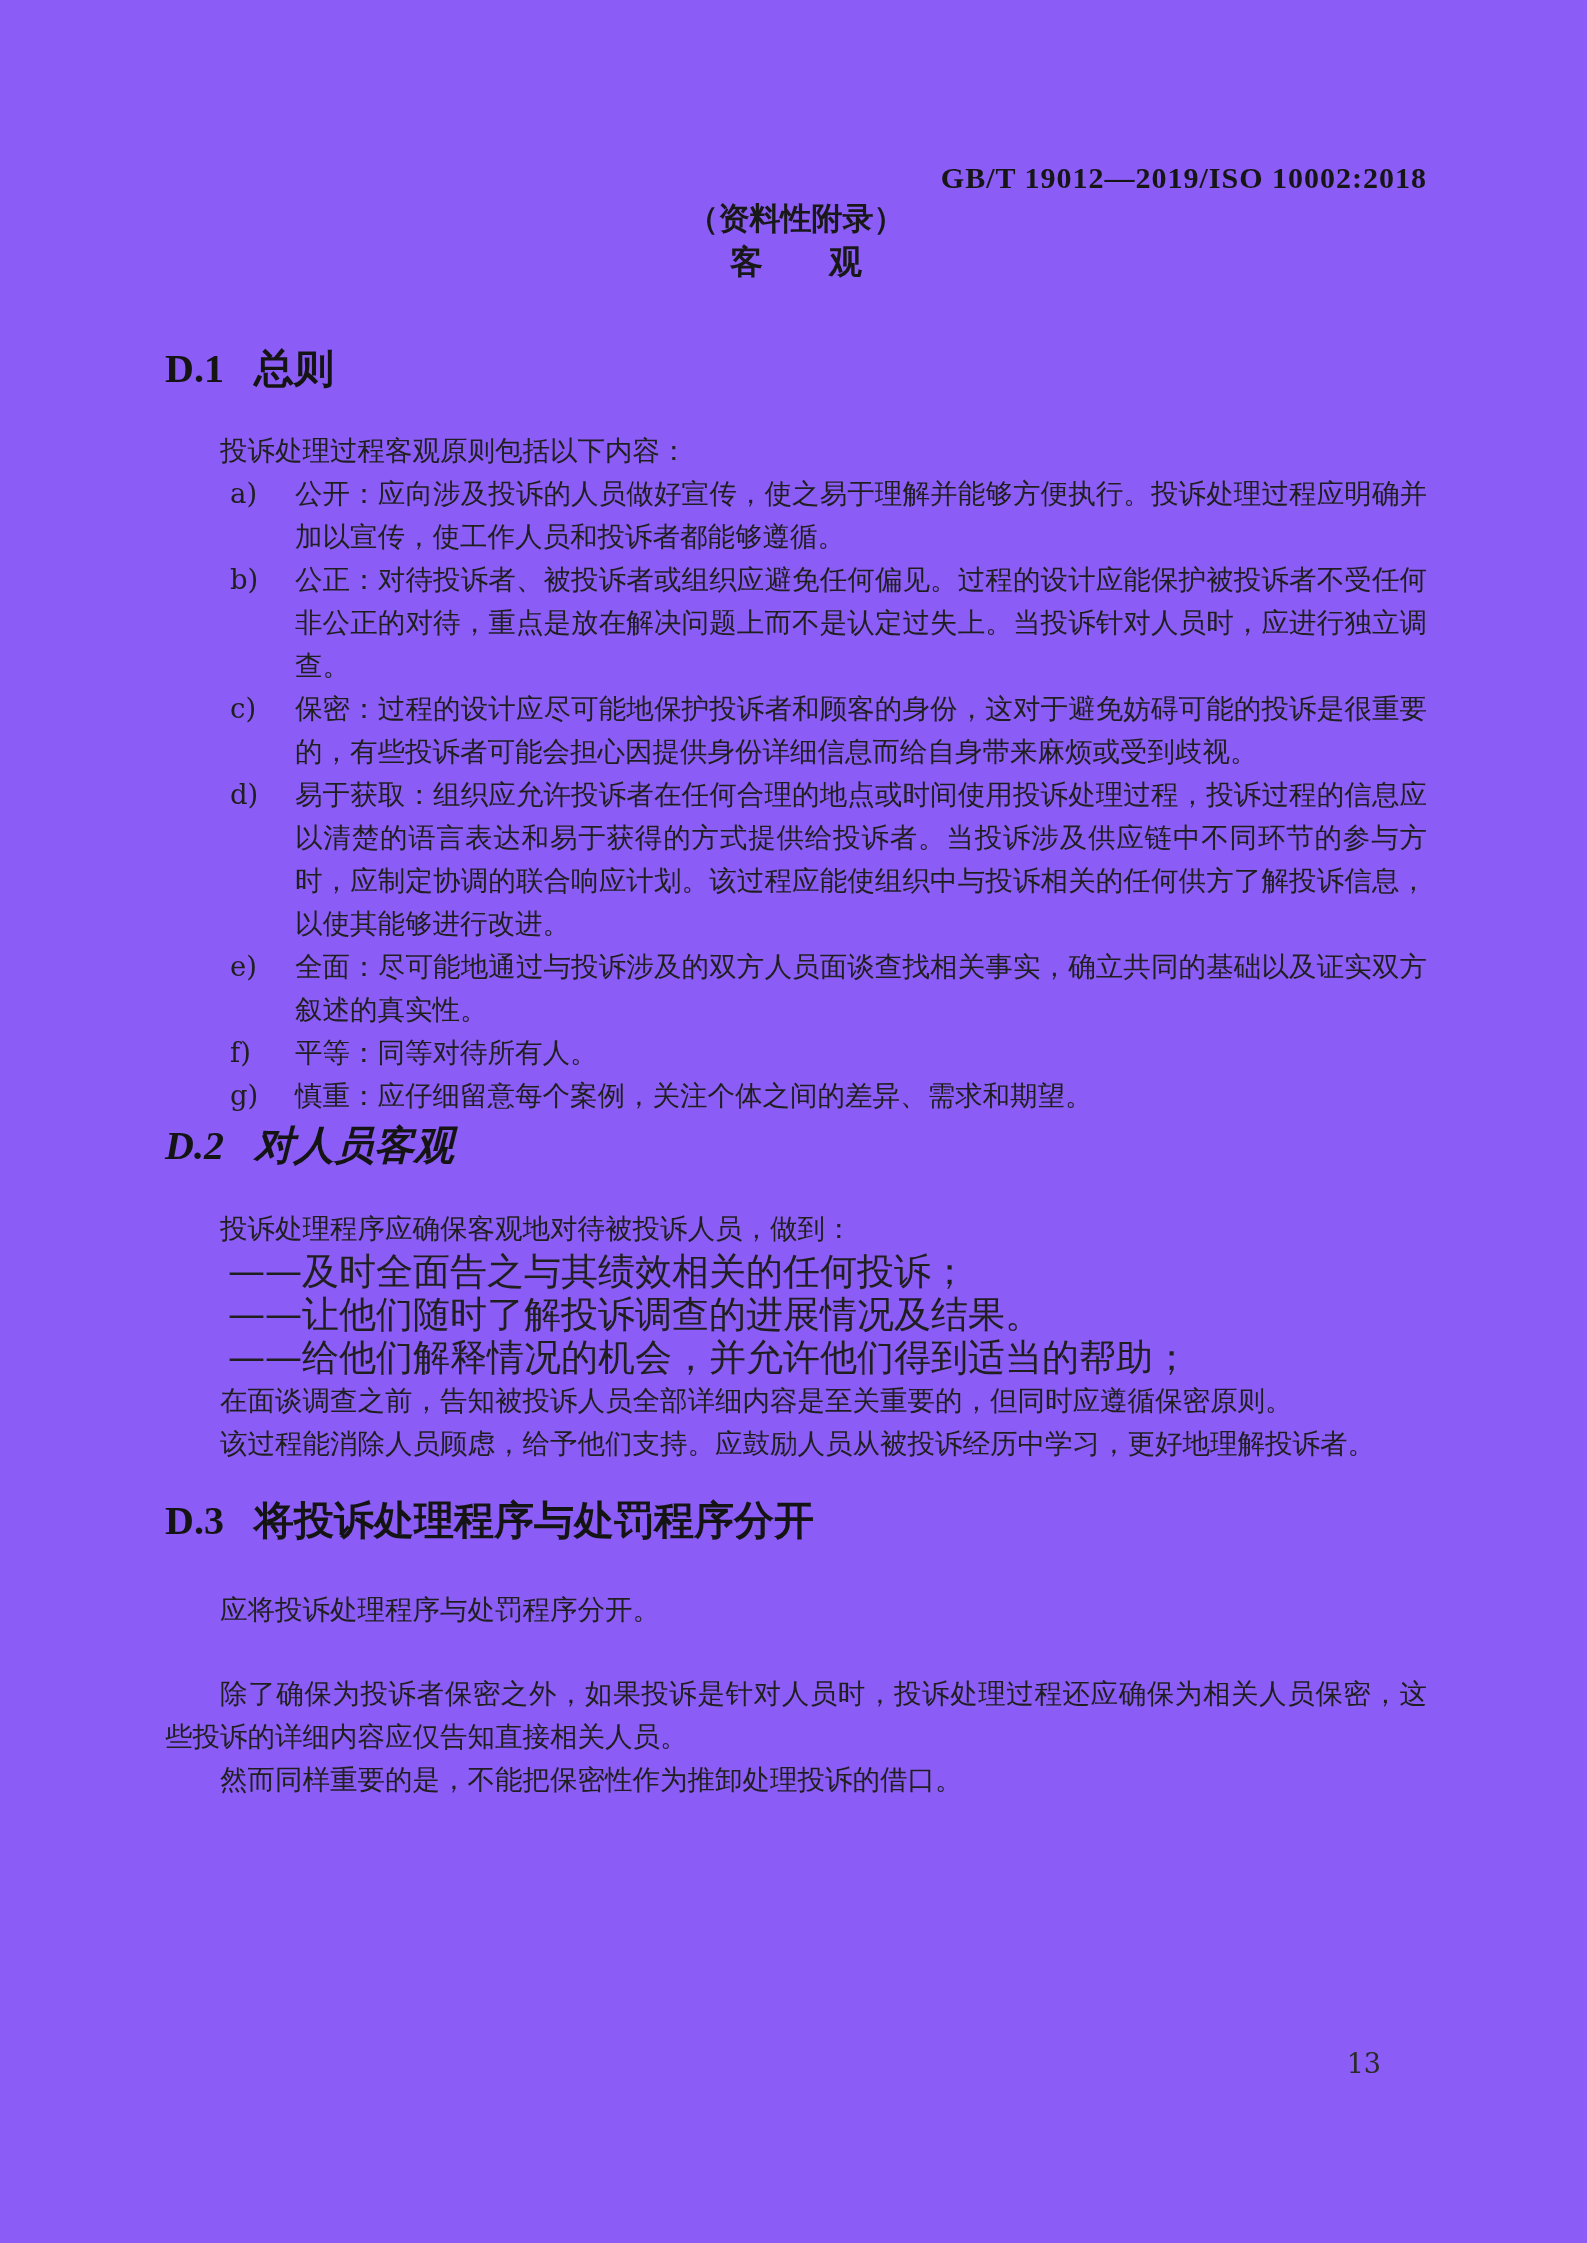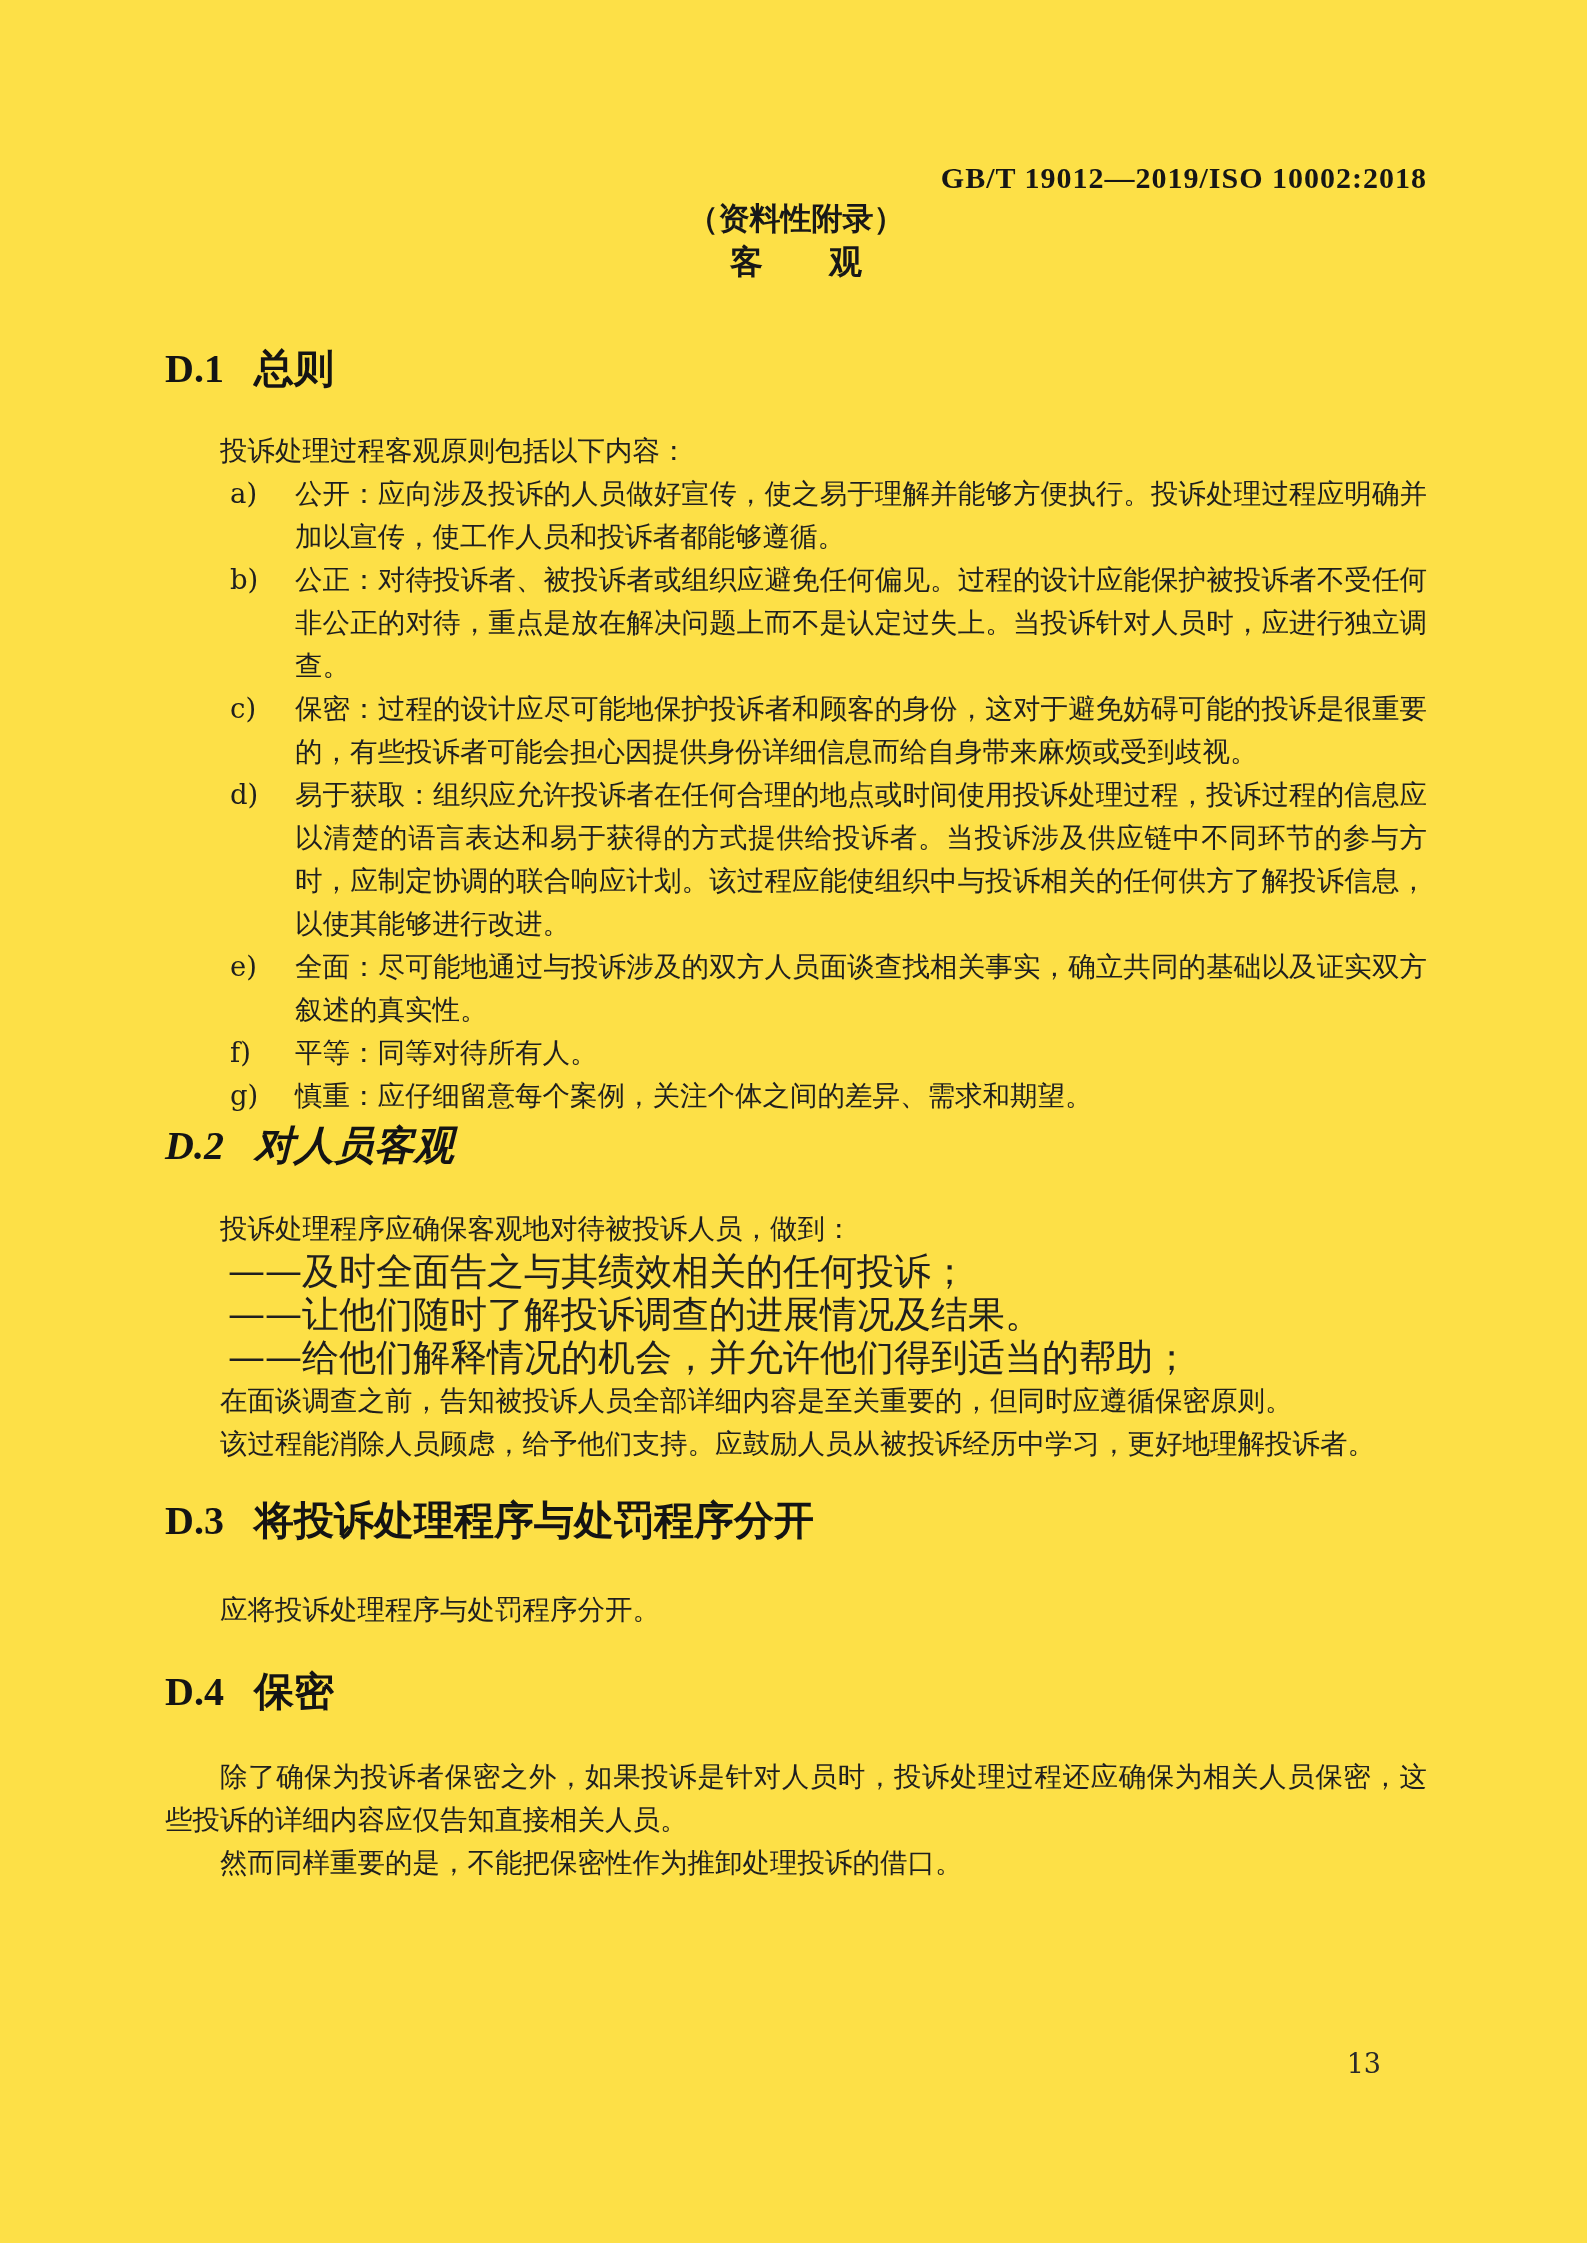--- a/index.html
+++ b/index.html
@@ -1,20 +1,20 @@
 <!DOCTYPE html>
 <html lang="zh"><head>
 <meta charset="utf-8">
 <style>
   html,body{margin:0;padding:0;background:#e8e8e8;}
   .page{
     position:relative;
     width:1587px;height:2243px;
     margin:0 auto;
-    background:#fde047;
+    background:#8b5cf6;
     color:#1f1f1f;
     font-family:"DejaVu Serif","Liberation Serif",serif;
     box-sizing:border-box;
     padding:160px 160px 0 165px;
     overflow:hidden;
   }
   .doc-header{
     text-align:right;
     font-family:"Liberation Serif","DejaVu Serif",serif;
     font-weight:bold;
@@ -145,21 +145,18 @@
   <p class="dash-para">——让他们随时了解投诉调查的进展情况及结果。</p>
   <p class="dash-para">——给他们解释情况的机会，并允许他们得到适当的帮助；</p>
   <p class="para indent">在面谈调查之前，告知被投诉人员全部详细内容是至关重要的，但同时应遵循保密原则。</p>
   <p class="para indent">该过程能消除人员顾虑，给予他们支持。应鼓励人员从被投诉经历中学习，更好地理解投诉者。</p>
 
   <div class="section-heading mt-d3">
     <span class="sec-num">D.3</span><span>将投诉处理程序与处罚程序分开</span>
   </div>
   <p class="para indent mt-para3">应将投诉处理程序与处罚程序分开。</p>
 
-  <div class="section-heading mt-d4">
-    <span class="sec-num">D.4</span><span>保密</span>
-  </div>
   <p class="para indent mt-para4">除了确保为投诉者保密之外，如果投诉是针对人员时，投诉处理过程还应确保为相关人员保密，这些投诉的详细内容应仅告知直接相关人员。</p>
   <p class="para indent">然而同样重要的是，不能把保密性作为推卸处理投诉的借口。</p>
 
   <div class="page-number">13</div>
 
 </div>
 
 </body></html>

